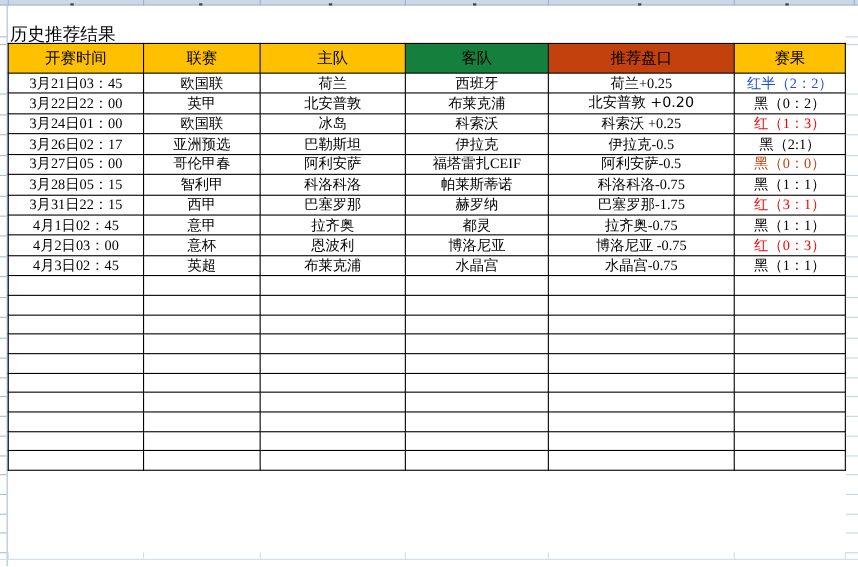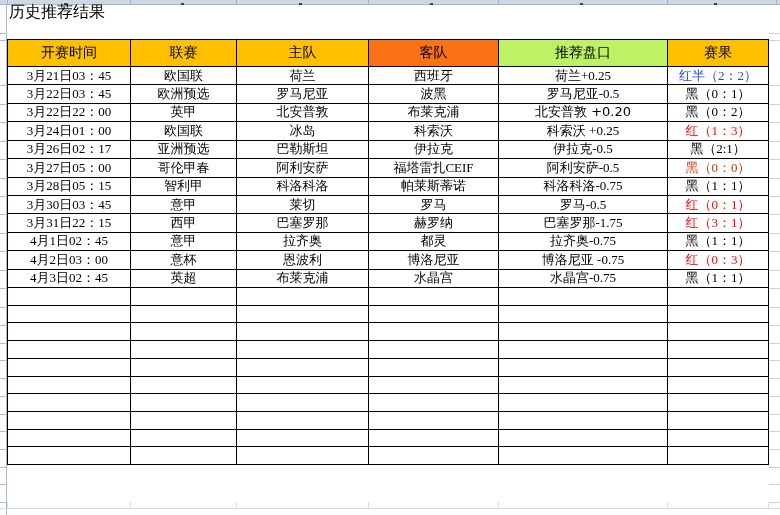--- a/index.html
+++ b/index.html
@@ -22,21 +22,21 @@
     position:absolute; left:6px; top:5px; width:1px; height:510px; background:#a9bcd8;
   }
   .tick-left  { position:absolute; left:0;  width:6px;  height:1px; background:#a9bcd8; }
   .tick-right { position:absolute; left:769px; width:11px; height:1px; background:#c9d4e2; }
   .grid-bottom {
     position:absolute; left:0; top:508px; width:780px; height:1px; background:#d3dce8;
   }
   .grid-stub { position:absolute; width:1px; height:6px; top:502px; background:#d3dce8; }
   
   .title {
-    position:absolute; left:9px; top:2px; font-size:16px; line-height:20px;
+    position:absolute; left:9px; top:22px; font-size:16px; line-height:20px;
     white-space:nowrap;
   }
   
   table.results {
     position:absolute; left:7px; top:39px;
     border-collapse:collapse; table-layout:fixed; width:762px;
   }
   table.results th, table.results td {
     border:1px solid #000; padding:0; text-align:center;
     white-space:nowrap; overflow:hidden; vertical-align:middle;
@@ -79,43 +79,35 @@
         <col style="width:132px">
       <col style="width:130px">
         <col style="width:169px">
         <col style="width:101px">
     </colgroup>
     <thead>
         <tr id="header-row">
           <th style="background: rgb(255, 192, 0);">开赛时间</th>
           <th style="background: rgb(255, 192, 0);">联赛</th>
           <th style="background: rgb(255, 192, 0);">主队</th>
-          <th style="background: #f97316;">客队</th>
-          <th style="background: #bef264;">推荐盘口</th>
+          <th style="background: #15803d;">客队</th>
+          <th style="background: #c2410c;">推荐盘口</th>
           <th style="background: rgb(255, 192, 0);">赛果</th>
         </tr>
       </thead>
     <tbody id="body-rows">
         <tr class="data-row">
           <td>3月21日03：45</td>
           <td>欧国联</td>
           <td>荷兰</td>
           <td>西班牙</td>
           <td>荷兰+0.25</td>
           <td style="color: #1d4ed8;">红半（2：2）</td>
         </tr>
         <tr class="data-row">
-          <td>3月22日03：45</td>
-          <td>欧洲预选</td>
-          <td>罗马尼亚</td>
-          <td>波黑</td>
-          <td>罗马尼亚-0.5</td>
-          <td style="color: rgb(0, 0, 0);">黑（0：1）</td>
-        </tr>
-        <tr class="data-row">
           <td>3月22日22：00</td>
           <td>英甲</td>
           <td>北安普敦</td>
           <td>布莱克浦</td>
           <td class="alt-sans">北安普敦 +0.20</td>
           <td style="color: rgb(0, 0, 0);">黑（0：2）</td>
         </tr>
         <tr class="data-row">
           <td>3月24日01：00</td>
           <td>欧国联</td>
@@ -140,28 +132,20 @@
           <td>阿利安萨-0.5</td>
           <td style="color: #c2410c;">黑（0：0）</td>
         </tr>
         <tr class="data-row">
           <td>3月28日05：15</td>
           <td>智利甲</td>
           <td>科洛科洛</td>
           <td>帕莱斯蒂诺</td>
           <td>科洛科洛-0.75</td>
           <td style="color: rgb(0, 0, 0);">黑（1：1）</td>
-        </tr>
-        <tr class="data-row">
-          <td>3月30日03：45</td>
-          <td>意甲</td>
-          <td>莱切</td>
-          <td>罗马</td>
-          <td>罗马-0.5</td>
-          <td style="color: rgb(255, 0, 0);">红（0：1）</td>
         </tr>
         <tr class="data-row">
           <td>3月31日22：15</td>
           <td>西甲</td>
           <td>巴塞罗那</td>
           <td>赫罗纳</td>
           <td>巴塞罗那-1.75</td>
           <td style="color: rgb(255, 0, 0);">红（3：1）</td>
         </tr>
         <tr class="data-row">

